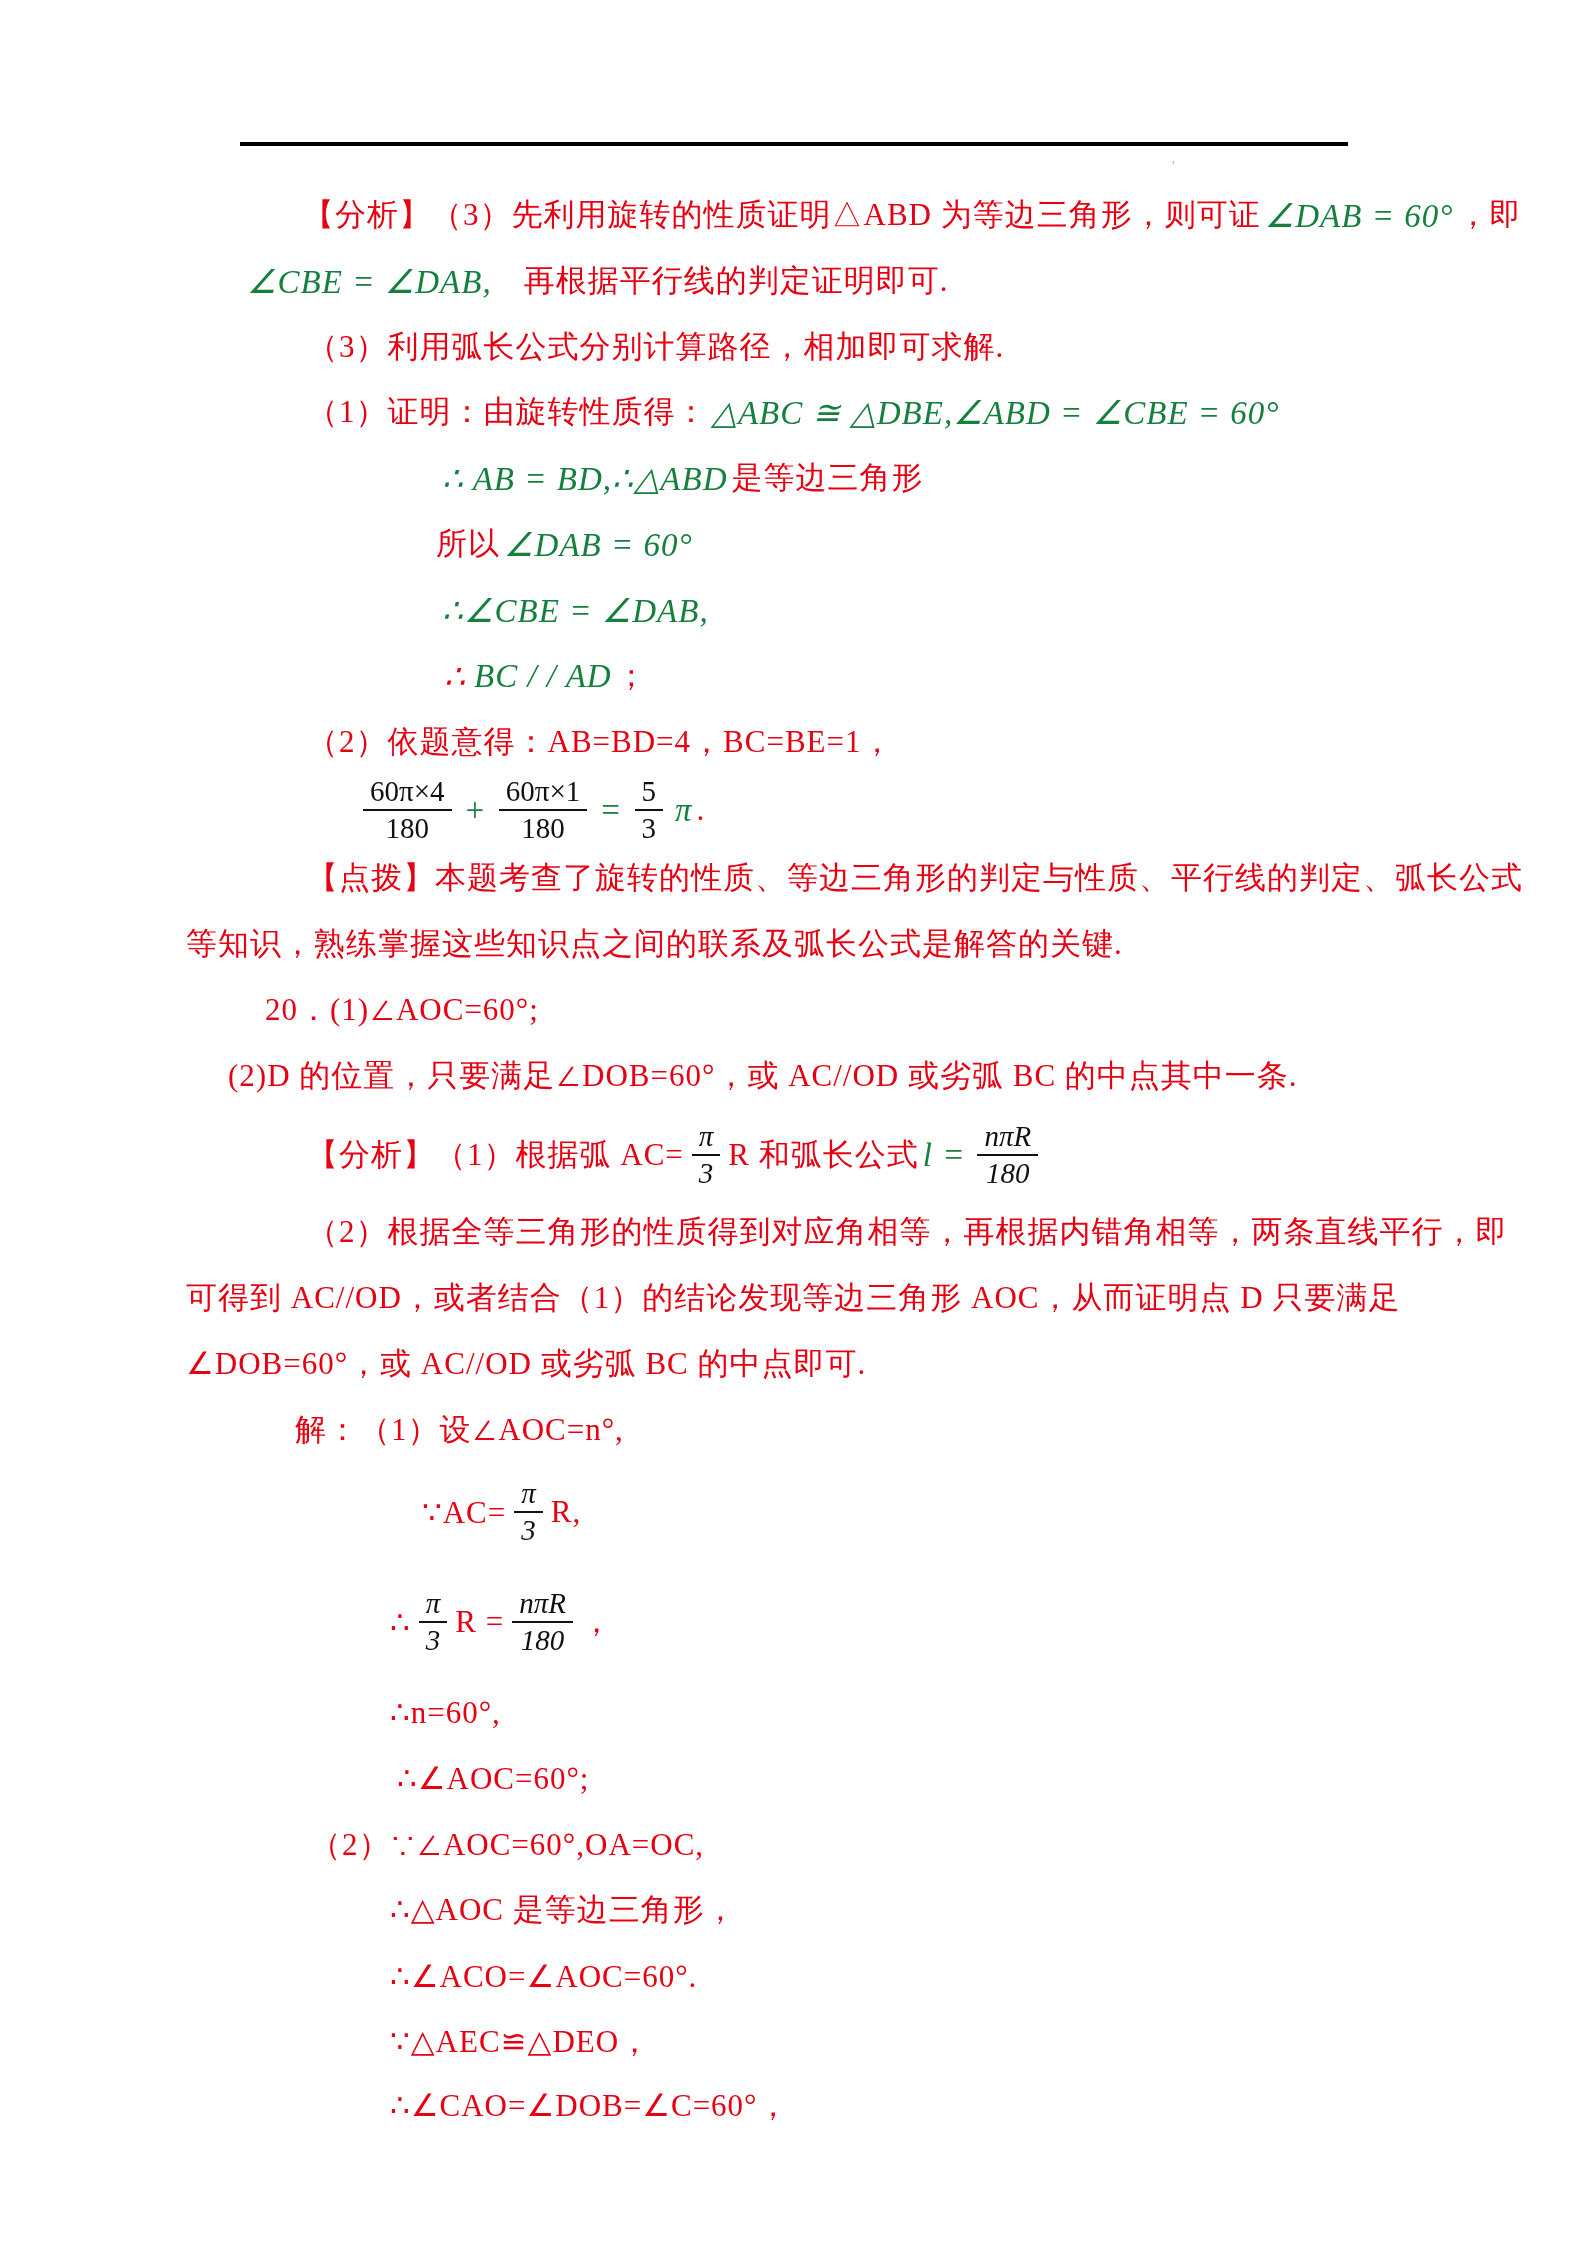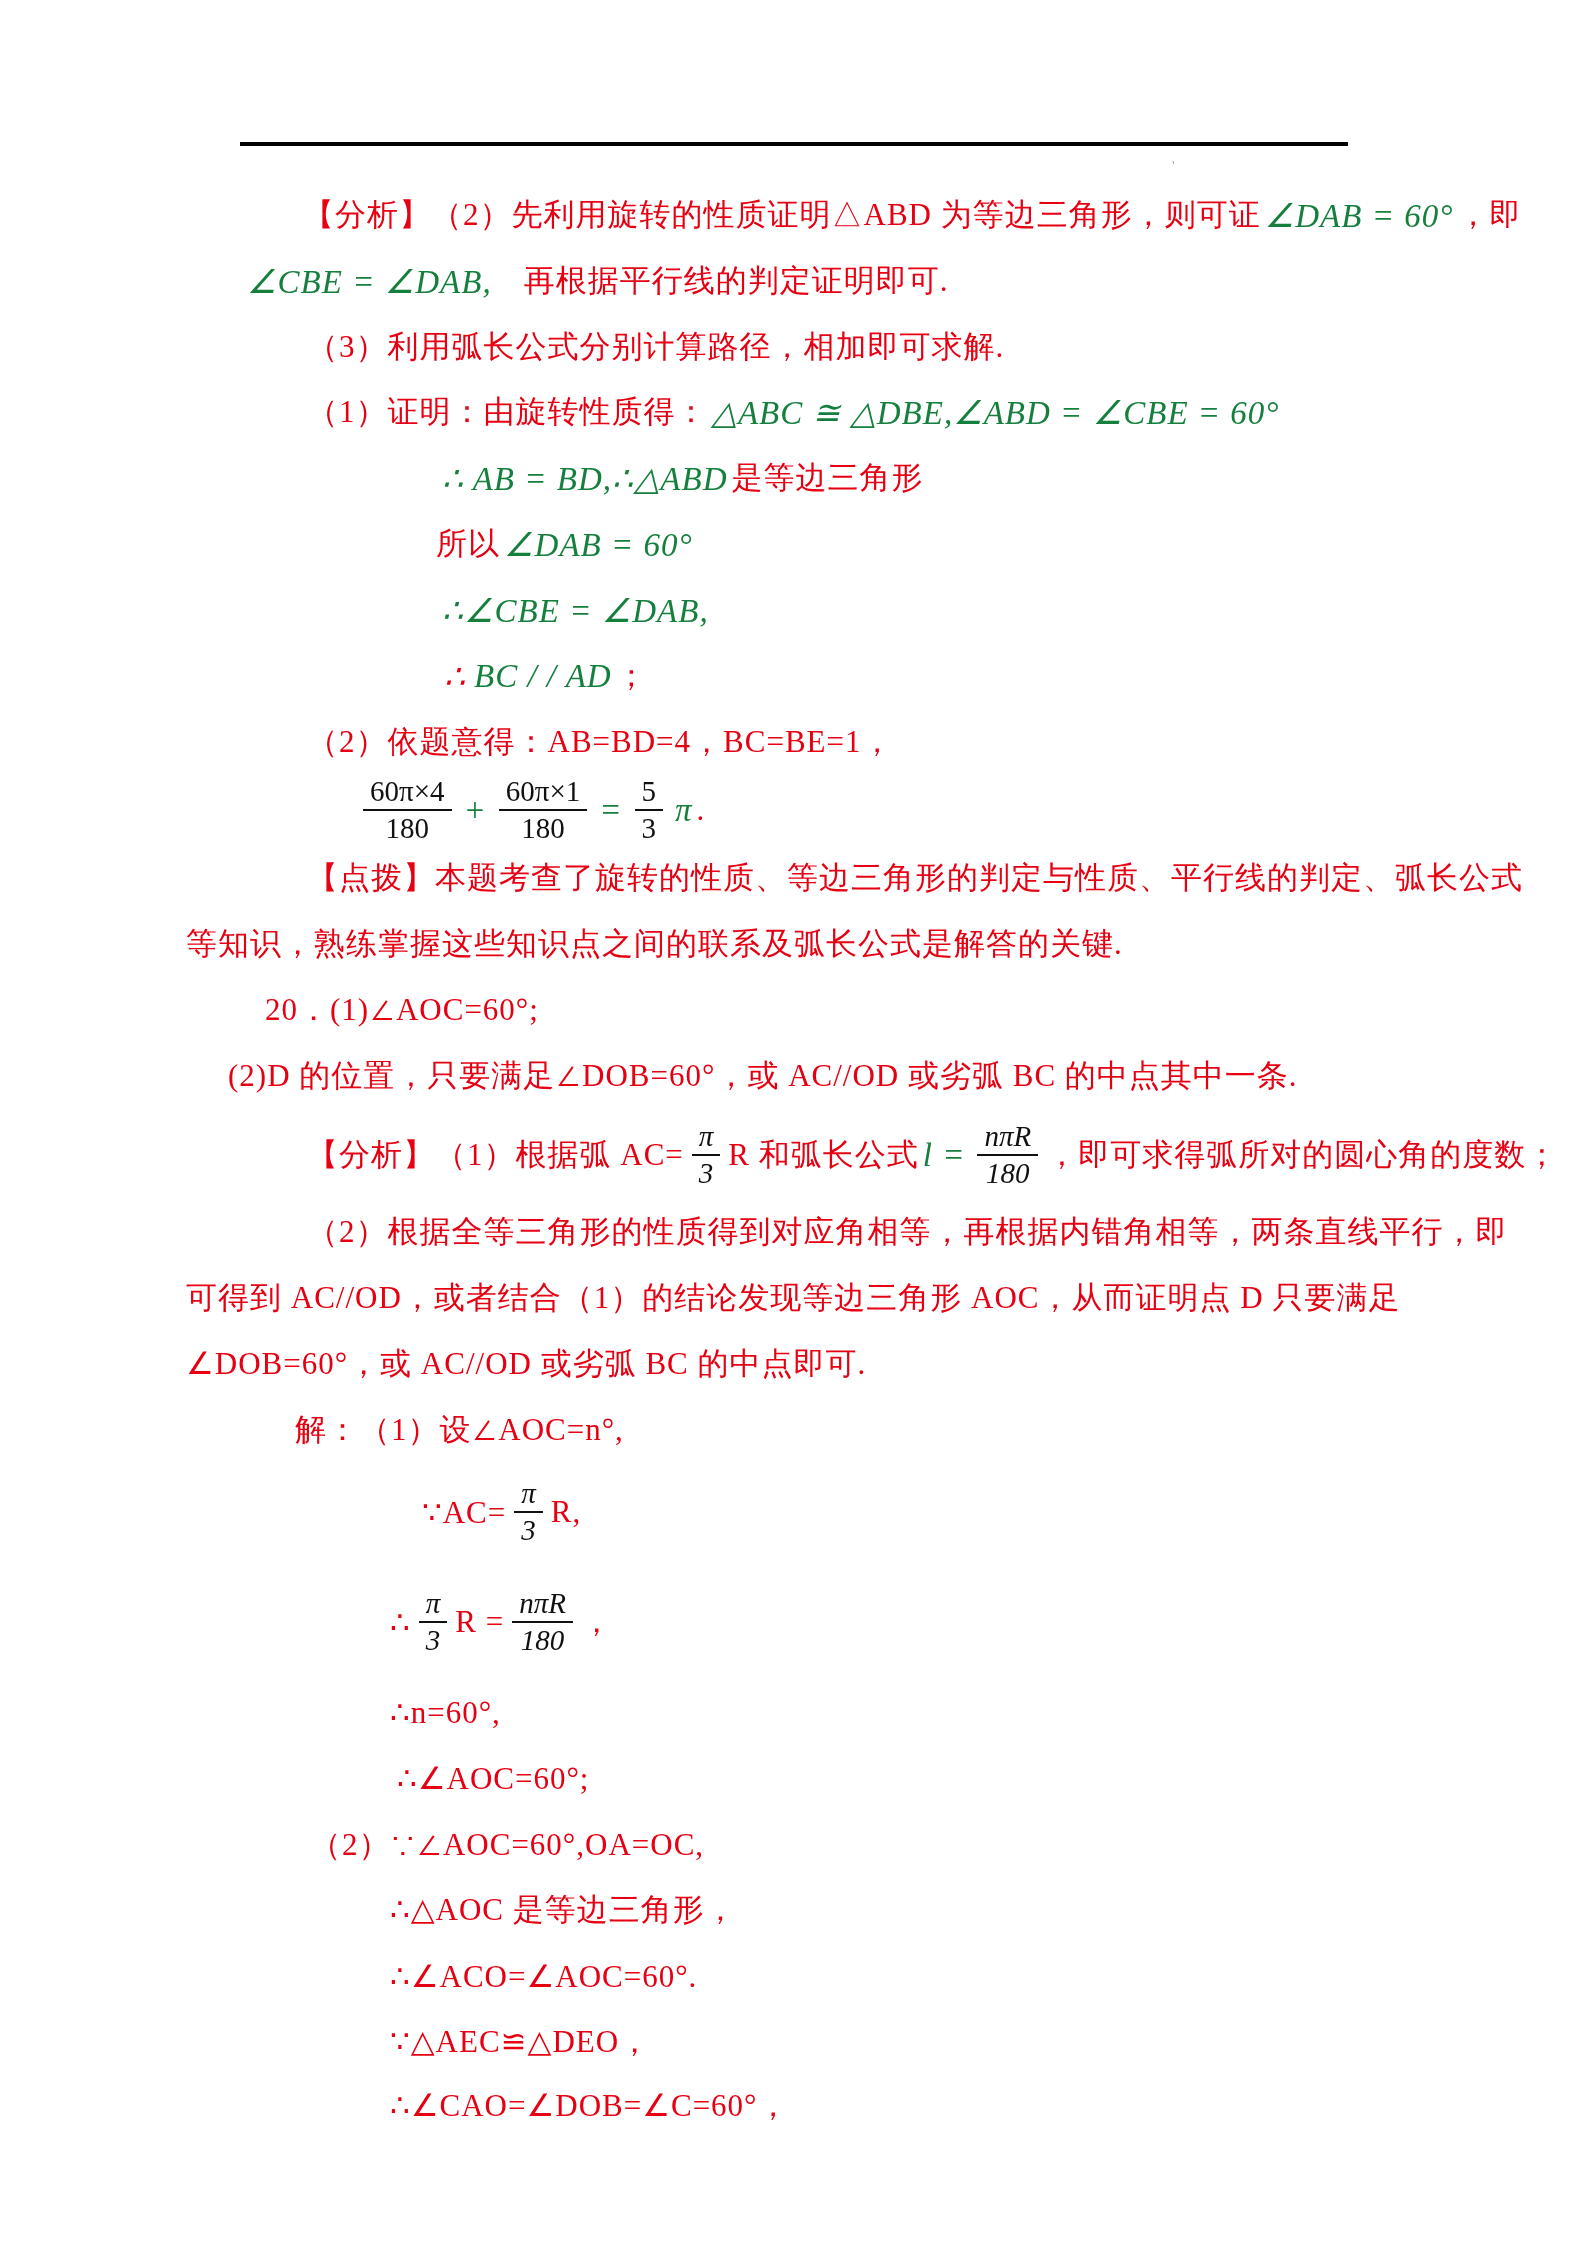--- a/index.html
+++ b/index.html
@@ -45,21 +45,21 @@
   .frac .den{padding:0 7px;}
 </style>
 </head>
 <body>
 
 <div class="page" style="--red: #e60012;">
   <div class="rule"></div>
   <span class="artifact">'</span>
   <div id="doc">
       <div class="line" style="left: 303px; top: 167px;">
-        <span class="seg-cn">【分析】（2）先利用旋转的性质证明△ABD 为等边三角形，则可证</span>
+        <span class="seg-cn">【分析】（3）先利用旋转的性质证明△ABD 为等边三角形，则可证</span>
         <span class="seg-math">∠DAB = 60°</span>
         <span class="seg-cn">，即</span>
       </div>
       <div class="line" style="left: 243px; top: 233px; gap: 28px;">
         <span class="seg-math">∠CBE = ∠DAB,</span>
         <span class="seg-cn">再根据平行线的判定证明即可.</span>
       </div>
       <div class="line" style="left: 307px; top: 299px;">
         <span class="seg-cn">（3）利用弧长公式分别计算路径，相加即可求解.</span>
       </div>
@@ -121,21 +121,20 @@
         <span class="frac italic">
           <span class="num">π</span>
           <span class="den">3</span>
         </span>
         <span class="seg-cn">R 和弧长公式</span>
         <span class="seg-math">l =</span>
         <span class="frac italic">
           <span class="num">nπR</span>
           <span class="den">180</span>
         </span>
-        <span class="seg-cn">，即可求得弧所对的圆心角的度数；</span>
       </div>
       <div class="line" style="left: 307px; top: 1184px;">
         <span class="seg-cn">（2）根据全等三角形的性质得到对应角相等，再根据内错角相等，两条直线平行，即</span>
       </div>
       <div class="line" style="left: 186px; top: 1250px;">
         <span class="seg-cn">可得到 AC//OD，或者结合（1）的结论发现等边三角形 AOC，从而证明点 D 只要满足</span>
       </div>
       <div class="line" style="left: 186px; top: 1316px;">
         <span class="seg-cn">∠DOB=60°，或 AC//OD 或劣弧 BC 的中点即可.</span>
       </div>

